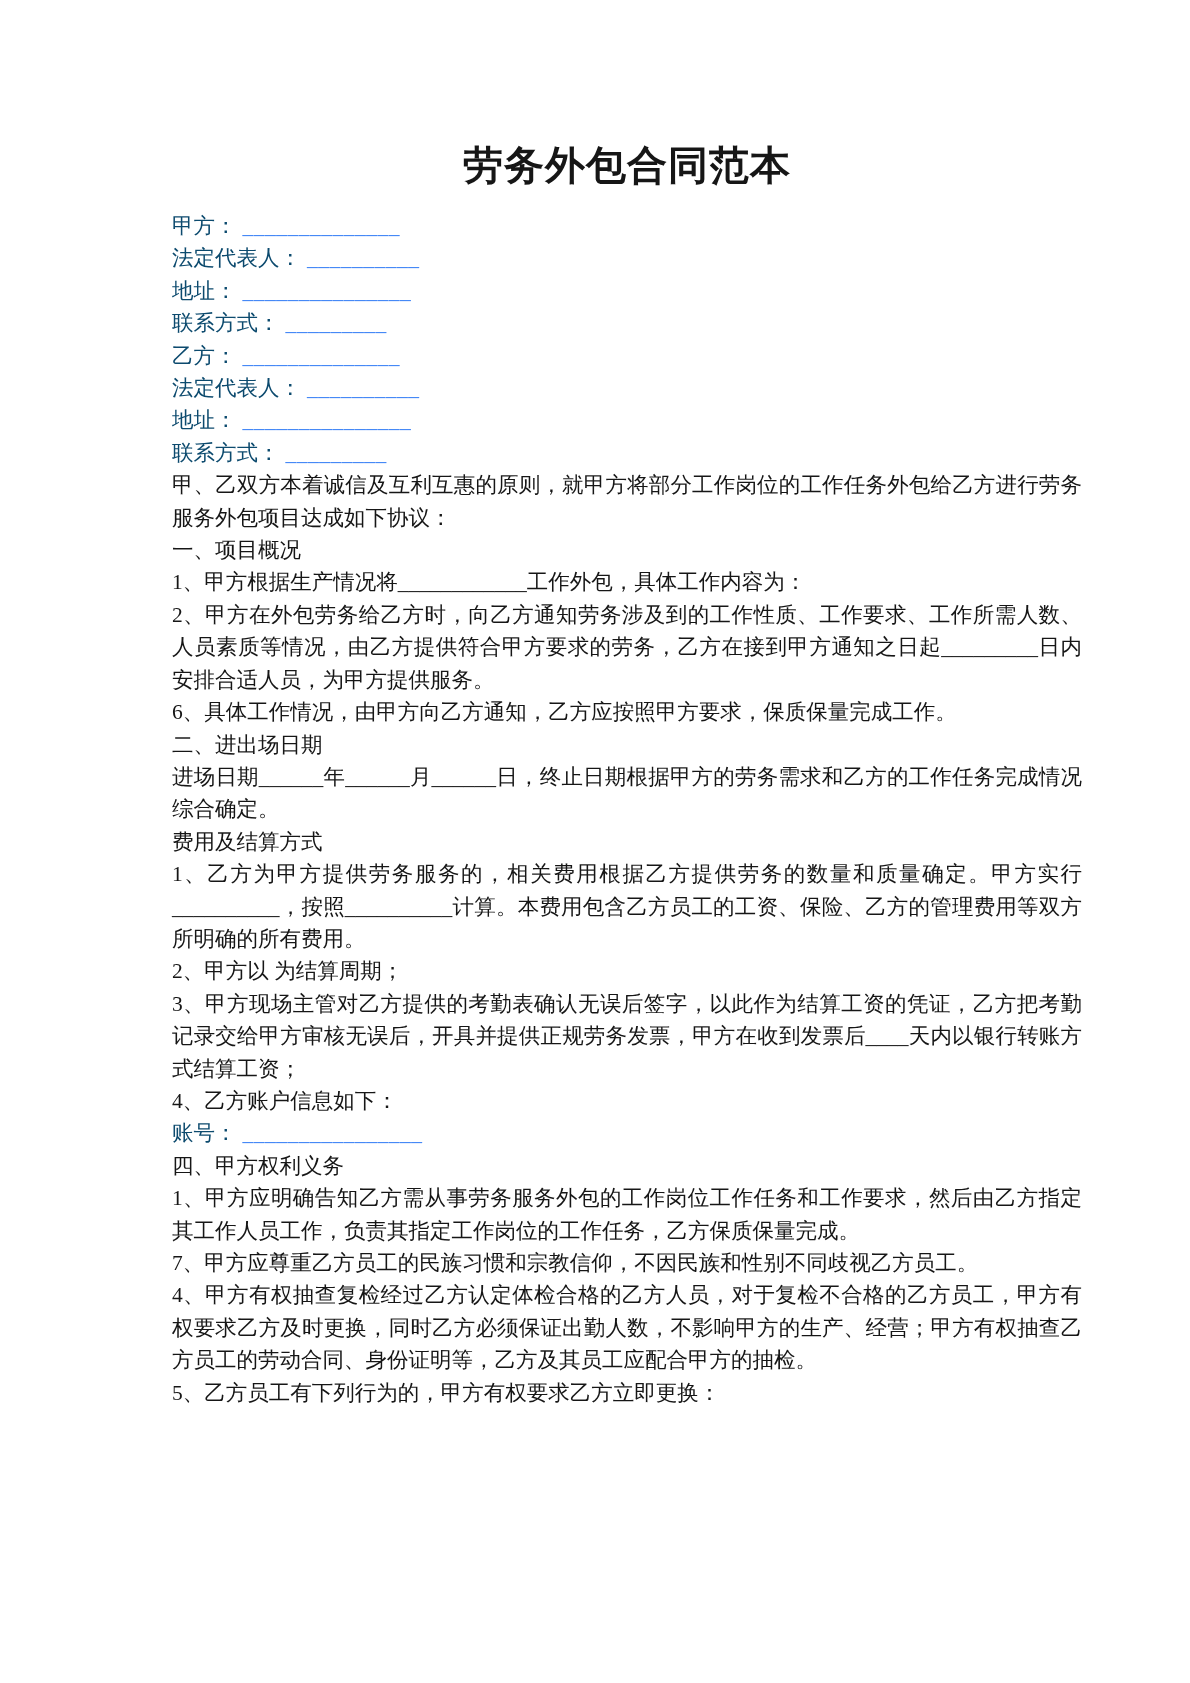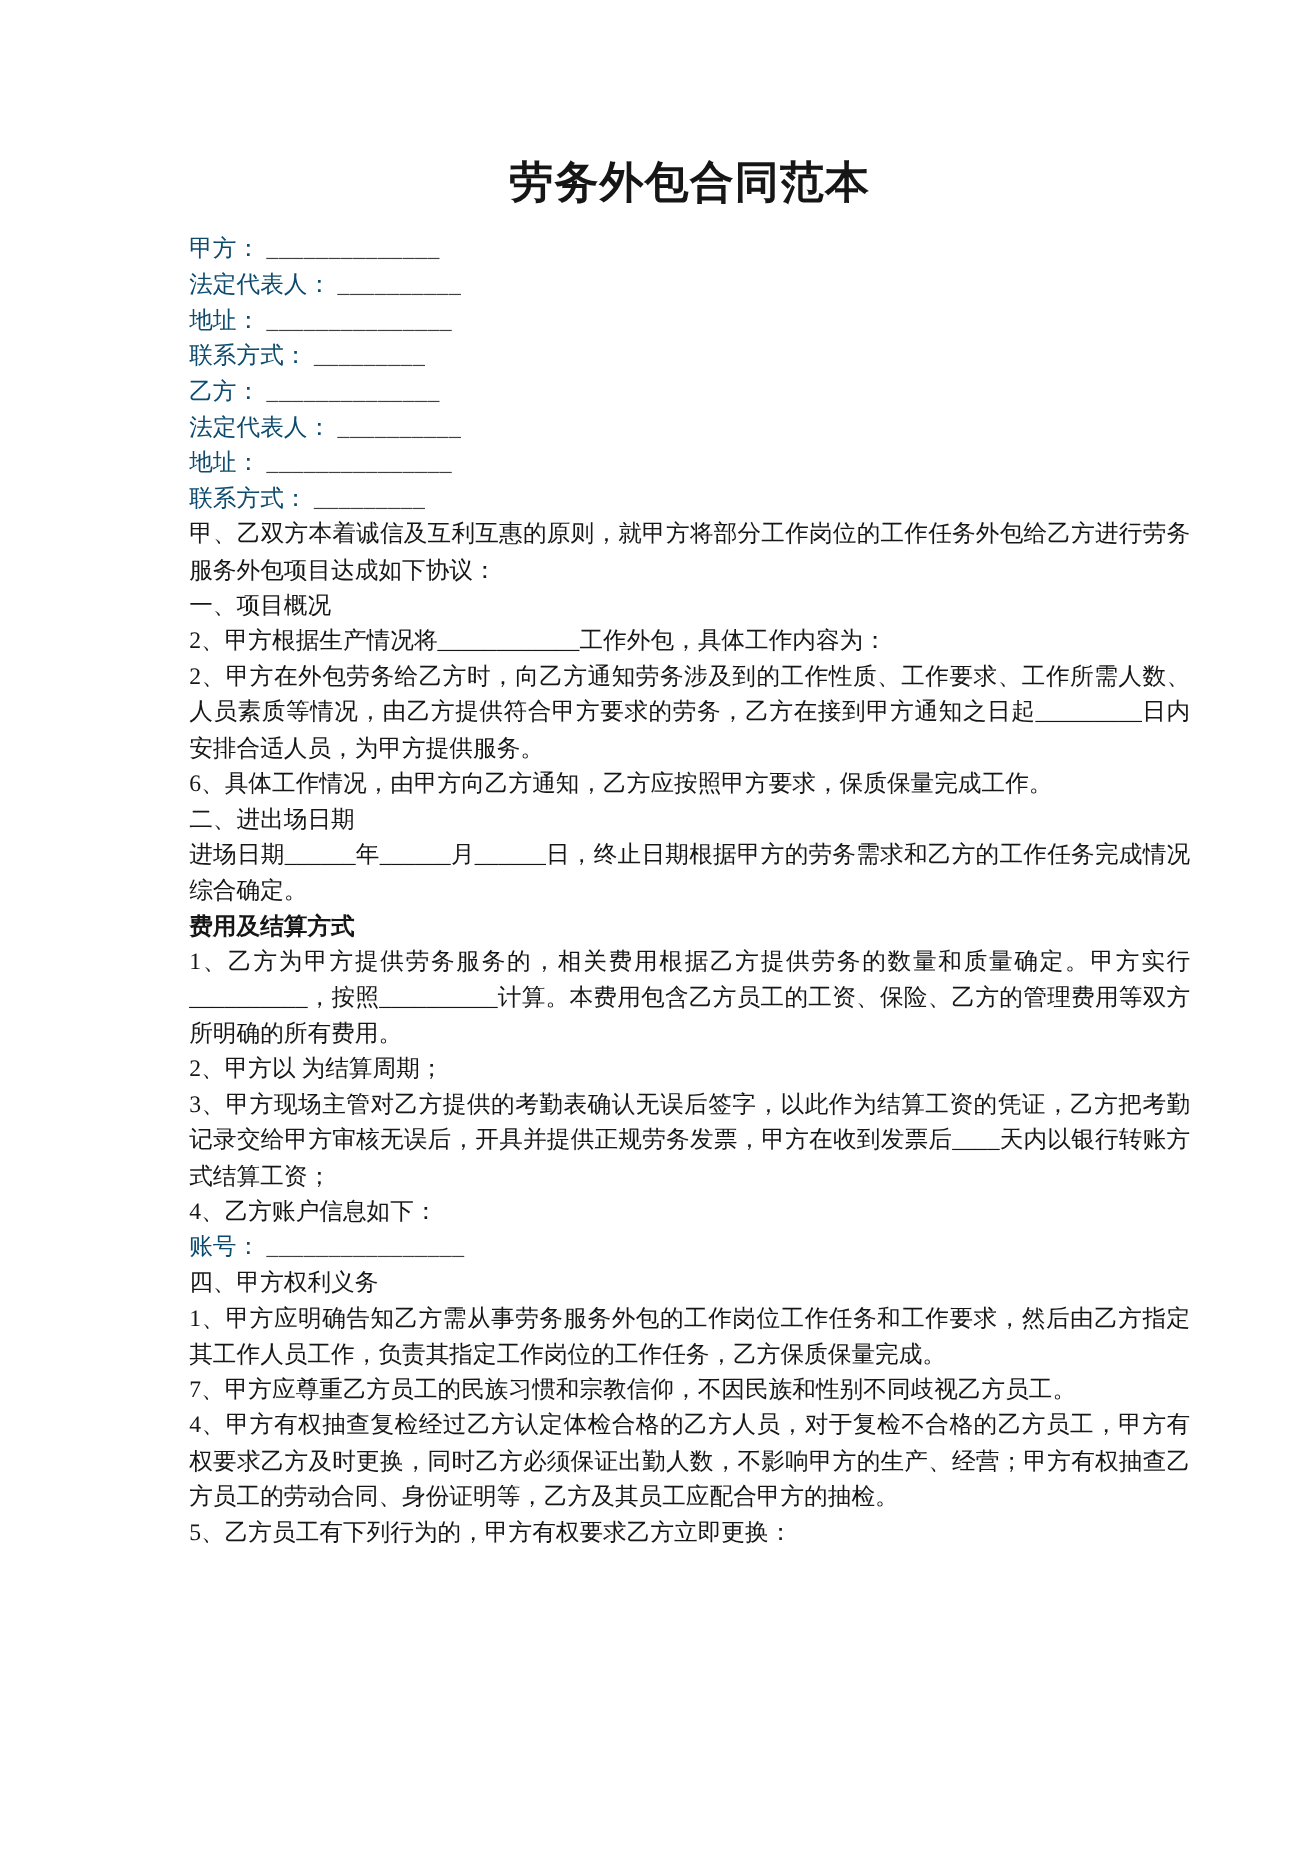--- a/index.html
+++ b/index.html
@@ -18,43 +18,43 @@
   .title {
     font-size: 40px;
     line-height: 52px;
     font-weight: bold;
     text-align: center;
     margin: 0 0 18px 0;
     letter-spacing: 1px;
   }
   .line { white-space: nowrap; }
   .label { color: #0c4a6e; }
-  .blank { color: #404040; letter-spacing: 0.5px; margin-top: 36px; }
+  .blank { color: #3b82f6; letter-spacing: 0.5px; margin-top: 36px; }
   .para { margin: 0; text-align: justify; }
-  .bold { font-weight: bold; }
+  .bold { font-weight: normal; }
 </style>
 </head>
 <body>
 
 <div class="page">
 
   <h1 class="title">劳务外包合同范本</h1>
 
   <div class="line"><span class="label">甲方：</span><span class="blank"> ______________</span></div>
   <div class="line"><span class="label">法定代表人：</span><span class="blank"> __________</span></div>
   <div class="line"><span class="label">地址：</span><span class="blank"> _______________</span></div>
   <div class="line"><span class="label">联系方式：</span><span class="blank"> _________</span></div>
   <div class="line"><span class="label">乙方：</span><span class="blank"> ______________</span></div>
   <div class="line"><span class="label">法定代表人：</span><span class="blank"> __________</span></div>
   <div class="line"><span class="label">地址：</span><span class="blank"> _______________</span></div>
   <div class="line"><span class="label">联系方式：</span><span class="blank"> _________</span></div>
 
   <p class="para">甲、乙双方本着诚信及互利互惠的原则，就甲方将部分工作岗位的工作任务外包给乙方进行劳务服务外包项目达成如下协议：</p>
   <p class="para">一、项目概况</p>
-  <p class="para">2、甲方根据生产情况将____________工作外包，具体工作内容为：</p>
+  <p class="para">1、甲方根据生产情况将____________工作外包，具体工作内容为：</p>
   <p class="para">2、甲方在外包劳务给乙方时，向乙方通知劳务涉及到的工作性质、工作要求、工作所需人数、人员素质等情况，由乙方提供符合甲方要求的劳务，乙方在接到甲方通知之日起_________日内安排合适人员，为甲方提供服务。</p>
   <p class="para">6、具体工作情况，由甲方向乙方通知，乙方应按照甲方要求，保质保量完成工作。</p>
   <p class="para">二、进出场日期</p>
   <p class="para">进场日期______年______月______日，终止日期根据甲方的劳务需求和乙方的工作任务完成情况综合确定。</p>
   <p class="para bold">费用及结算方式</p>
   <p class="para">1、乙方为甲方提供劳务服务的，相关费用根据乙方提供劳务的数量和质量确定。甲方实行__________，按照__________计算。本费用包含乙方员工的工资、保险、乙方的管理费用等双方所明确的所有费用。</p>
   <p class="para">2、甲方以 为结算周期；</p>
   <p class="para">3、甲方现场主管对乙方提供的考勤表确认无误后签字，以此作为结算工资的凭证，乙方把考勤记录交给甲方审核无误后，开具并提供正规劳务发票，甲方在收到发票后____天内以银行转账方式结算工资；</p>
   <p class="para">4、乙方账户信息如下：</p>
 

